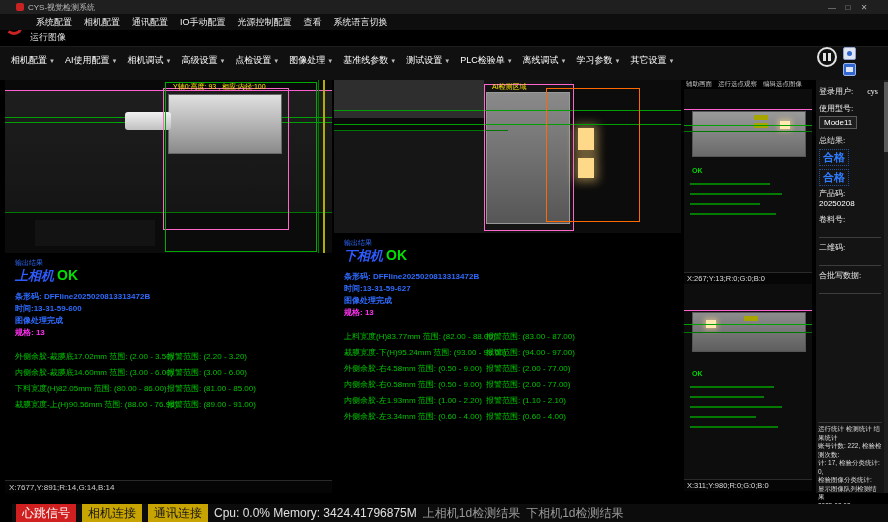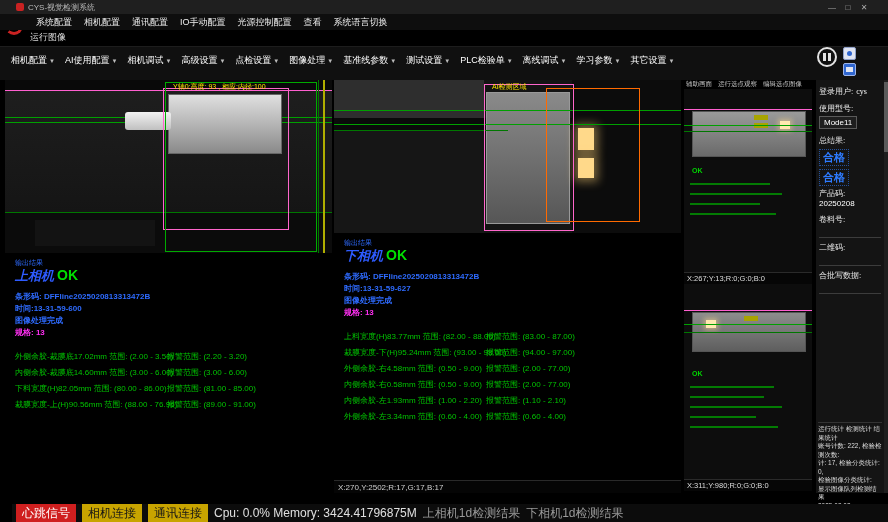--- a/index.html
+++ b/index.html
@@ -69,21 +69,21 @@
   
   #previews{position:absolute;left:684px;top:80px;width:128px;height:412px;background:#000;}
   .ph{height:9px;font-size:6.5px;color:#c8c8c8;display:flex;gap:6px;padding-left:2px;white-space:nowrap;overflow:hidden;}
   .preview{position:relative;width:128px;background:#0d0d0d;overflow:hidden;}
   #p1{height:183px;} #p2{height:195px;}
   .pcoords{height:12px;font-size:7.5px;color:#dddddd;padding:1px 3px;border-top:1px solid #2a2a2a;background:#060606;box-sizing:border-box;}
 
   
   #info{position:absolute;left:816px;top:80px;width:68px;height:413px;background:#141414;
         font-size:8px;color:#eaeaea;box-sizing:border-box;padding:4px 3px;}
-  #info .frow{display:flex;gap:3px;align-items:center;margin-top:2px;white-space:nowrap;font-family:Liberation Serif, serif;}
+  #info .frow{display:flex;gap:14px;align-items:center;margin-top:2px;white-space:nowrap;font-family:Liberation Serif, serif;}
   #info .flabel{color:#eaeaea;}
   #info .fvalue{color:#fff;}
   #info .mbox{border:1px solid #5a5a5a;background:#1e1e1e;padding:1px 4px;color:#fff;margin-top:2px;display:inline-block;}
   #info .blueval{color:#2e7bff;font-weight:bold;font-size:11px;margin-top:3px;border:1px dotted #24509a;display:inline-block;padding:0 3px;}
   #info .uline{border-bottom:1px solid #3c3c3c;height:10px;margin:2px 0 4px 0;}
   #stats{position:absolute;left:2px;right:2px;top:342px;border-top:1px solid #333;padding-top:2px;
          font-size:6.5px;line-height:8.5px;color:#dcdcdc;}
   #vscroll{position:absolute;left:884px;top:80px;width:4px;height:413px;background:#1e1e1e;}
   #vscroll .thumb{position:absolute;left:0;top:2px;width:4px;height:70px;background:#5a5a5a;}
 
@@ -210,20 +210,21 @@
       </div>
       <div class="meta" style="top:38px;">条形码: DFFline2025020813313472B</div>
       <div class="meta" style="top:50px;">时间:13-31-59-600</div>
       <div class="meta" style="top:62px;">图像处理完成</div>
       <div class="meta spec" style="top:74px;">规格: 13</div>
       <div class="mrow" style="top:98px;"><span>外侧余胶-裁膜底17.02mm 范围: (2.00 - 3.50)</span><span class="malarm">报警范围: (2.20 - 3.20)</span></div>
       <div class="mrow" style="top:114px;"><span>内侧余胶-裁膜底14.60mm 范围: (3.00 - 6.00)</span><span class="malarm">报警范围: (3.00 - 6.00)</span></div>
       <div class="mrow" style="top:130px;"><span>下料宽度(H)82.05mm 范围: (80.00 - 86.00)</span><span class="malarm">报警范围: (81.00 - 85.00)</span></div>
       <div class="mrow" style="top:146px;"><span>裁膜宽度-上(H)90.56mm 范围: (88.00 - 76.96)</span><span class="malarm">报警范围: (89.00 - 91.00)</span></div>
     </div>
+    <div class="coords-bar">X:7677,Y:891;R:14,G:14,B:14</div>
   </div>
 
   <div id="right-panel" class="panel">
     <div class="img-area">
       <div class="abs" style="left:0;top:0;width:150px;height:38px;background:#2e2e2e;"></div>
       <div class="abs" style="left:0;top:38px;width:100%;height:12px;background:#0a0a0a;"></div>
       <div class="abs" style="left:0;top:50px;width:150px;height:103px;background:#161616;"></div>
       <div class="abs" style="left:152px;top:12px;width:82px;height:130px;background:linear-gradient(180deg,#8a8a8a,#565656);border:1px solid #999;"></div>
       <div class="abs" style="left:238px;top:0;width:109px;height:153px;background:#0c0c0c;"></div>
       <div class="abs" style="left:244px;top:48px;width:16px;height:22px;background:#ffd98a;box-shadow:0 0 10px 4px rgba(255,210,120,.45);"></div>
@@ -244,21 +245,20 @@
       <div class="meta" style="top:50px;">时间:13-31-59-627</div>
       <div class="meta" style="top:62px;">图像处理完成</div>
       <div class="meta spec" style="top:74px;">规格: 13</div>
       <div class="mrow" style="top:98px;"><span>上料宽度(H)83.77mm 范围: (82.00 - 88.00)</span><span class="malarm">报警范围: (83.00 - 87.00)</span></div>
       <div class="mrow" style="top:114px;"><span>裁膜宽度-下(H)95.24mm 范围: (93.00 - 98.00)</span><span class="malarm">报警范围: (94.00 - 97.00)</span></div>
       <div class="mrow" style="top:130px;"><span>外侧余胶-右4.58mm 范围: (0.50 - 9.00)</span><span class="malarm">报警范围: (2.00 - 77.00)</span></div>
       <div class="mrow" style="top:146px;"><span>内侧余胶-右0.58mm 范围: (0.50 - 9.00)</span><span class="malarm">报警范围: (2.00 - 77.00)</span></div>
       <div class="mrow" style="top:162px;"><span>内侧余胶-左1.93mm 范围: (1.00 - 2.20)</span><span class="malarm">报警范围: (1.10 - 2.10)</span></div>
       <div class="mrow" style="top:178px;"><span>外侧余胶-左3.34mm 范围: (0.60 - 4.00)</span><span class="malarm">报警范围: (0.60 - 4.00)</span></div>
     </div>
-    <div class="coords-bar">X:270,Y:2502;R:17,G:17,B:17</div>
   </div>
 
   <div id="previews">
     <div class="ph">
       <span>辅助画面</span>
       <span>运行选点观察</span>
       <span>编辑选点图像</span>
     </div>
     <div id="p1" class="preview">
       <div class="hline pink" style="top:20px;"></div>

